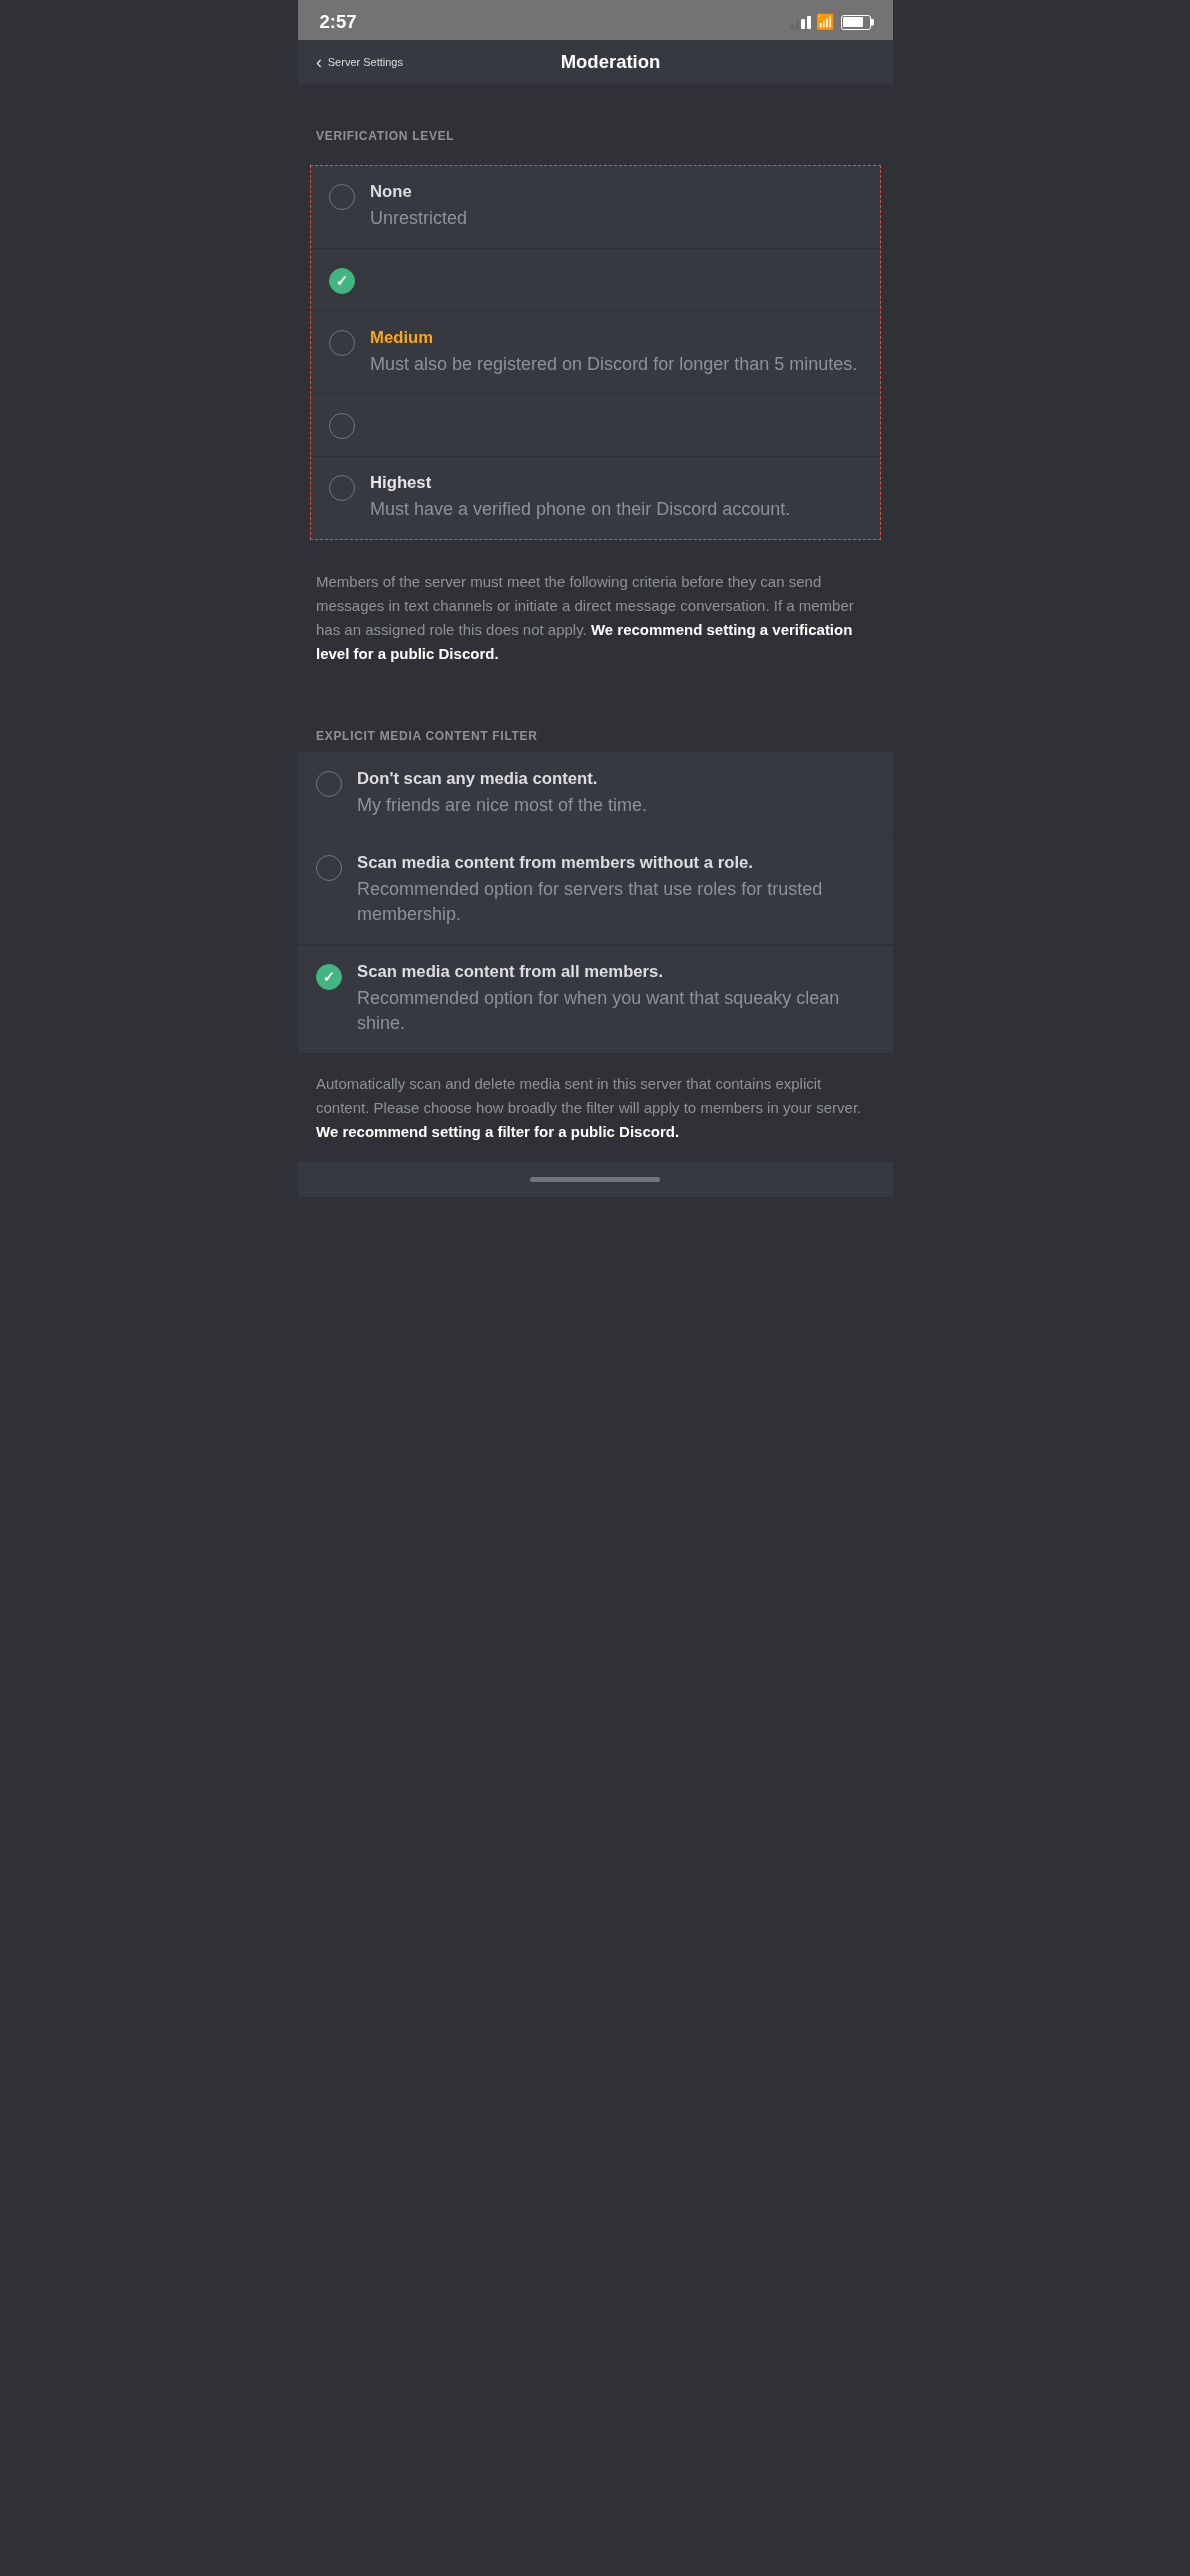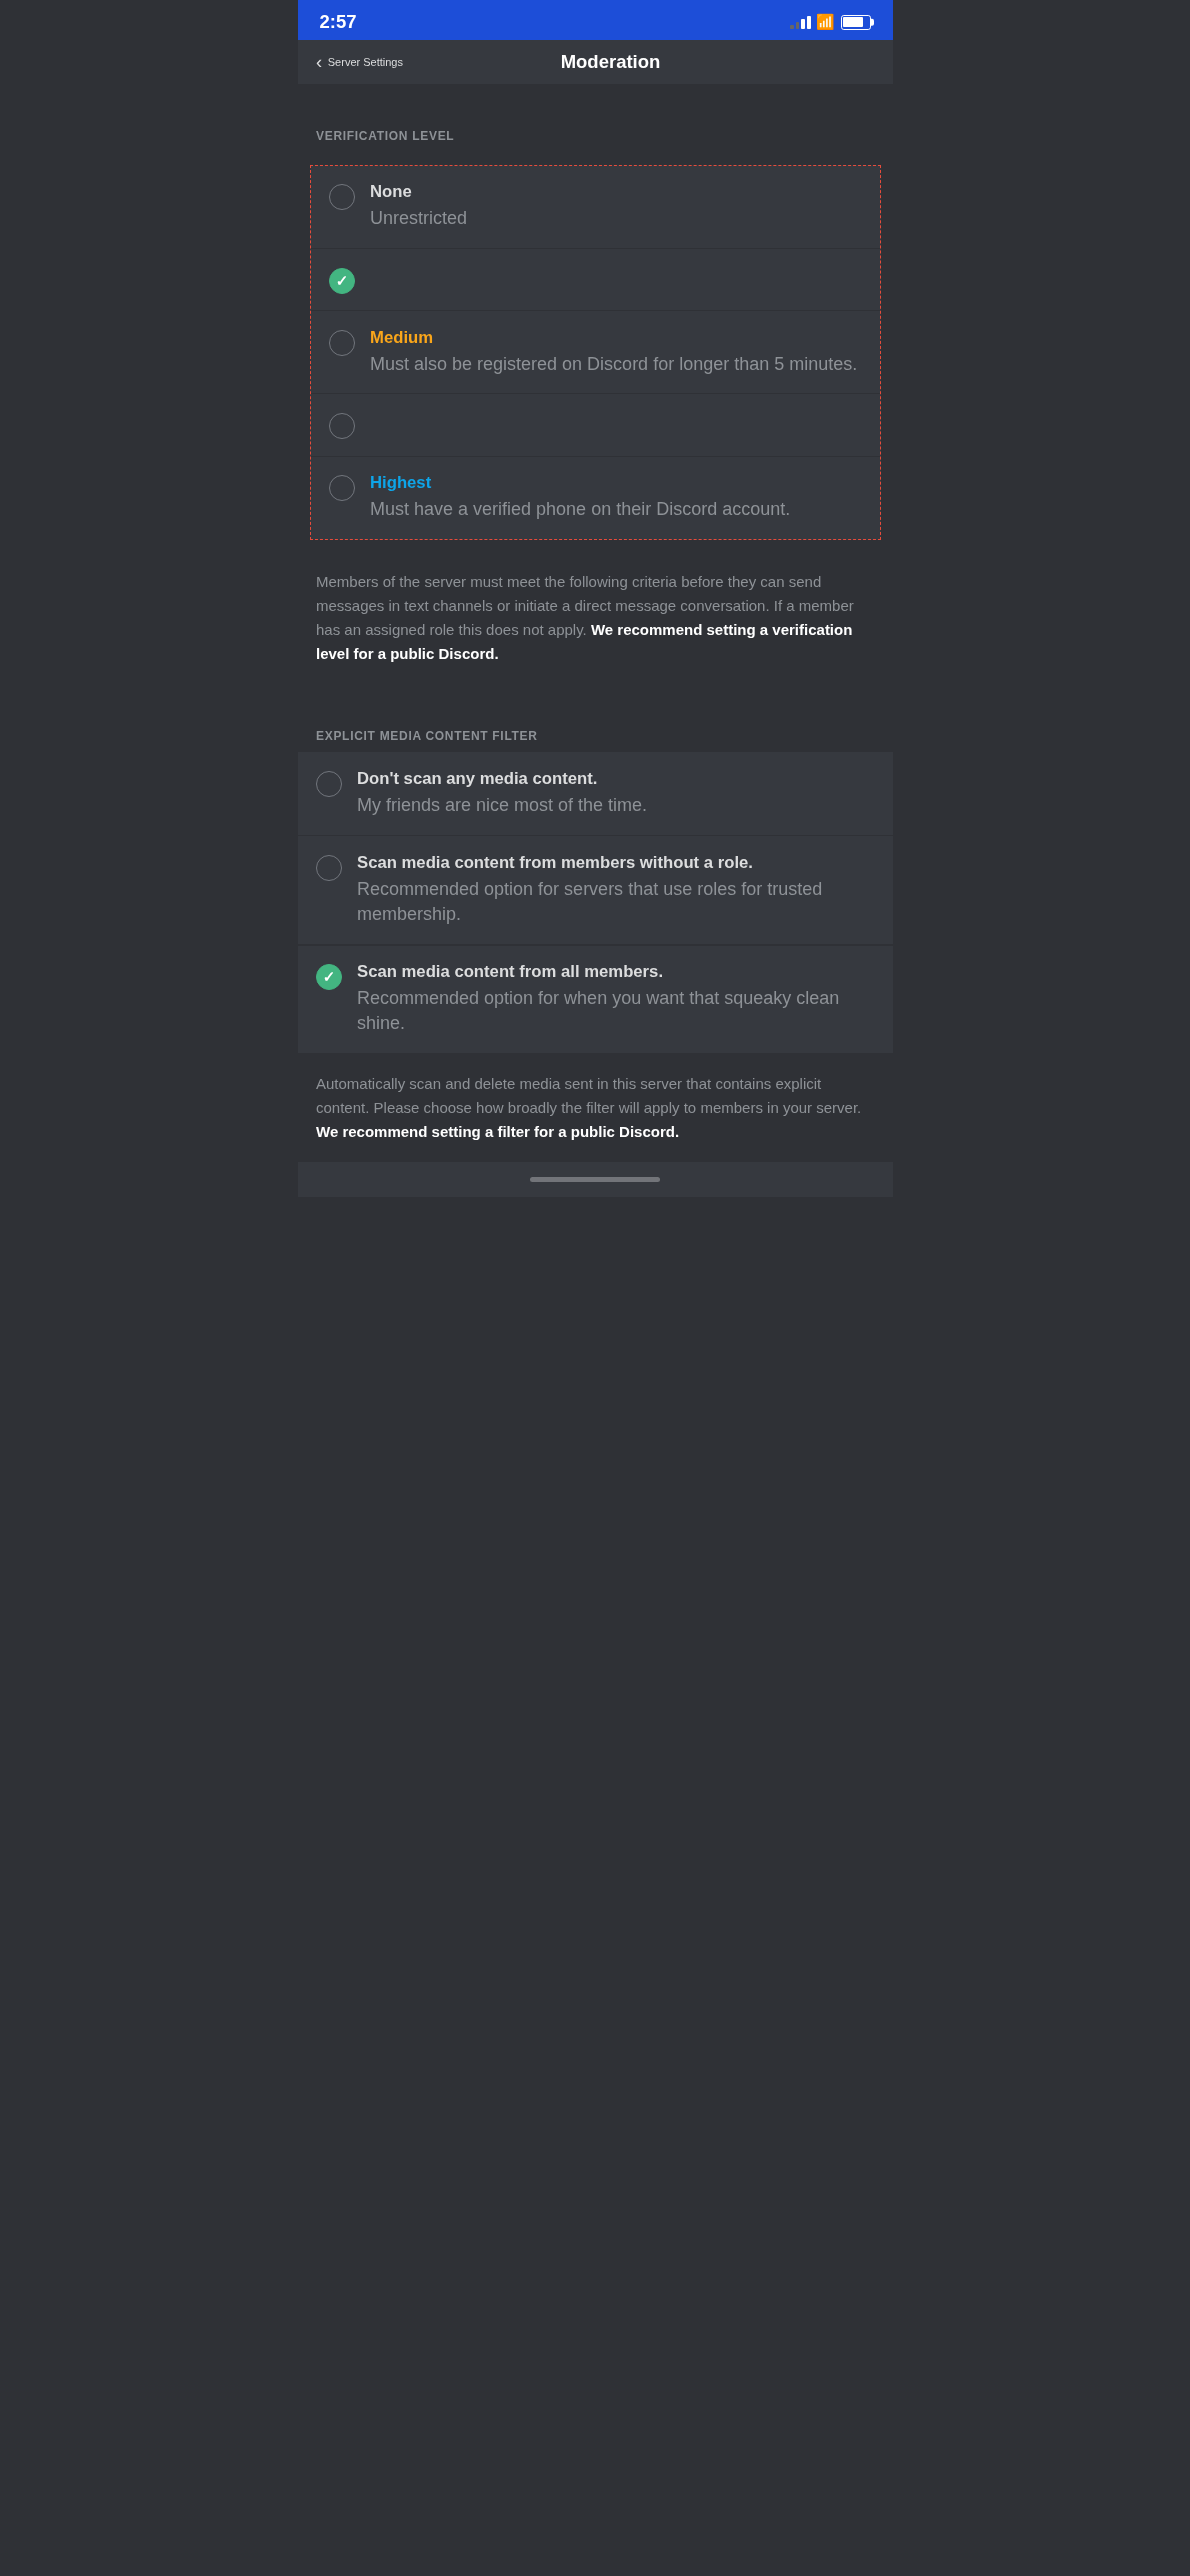--- a/index.html
+++ b/index.html
@@ -15,21 +15,21 @@
       position: relative;
       overflow-x: hidden;
     }
 
     
     .status-bar {
       display: flex;
       justify-content: space-between;
       align-items: center;
       padding: 11px 22px 7.4px;
-      background: #1d4ed8;
+      background: #737373;
       gap: 20px;
     }
 
     .status-time {
       font-size: 18.5px;
       font-weight: 700;
       color: #ffffff;
     }
 
     .status-icons {
@@ -186,21 +186,21 @@
     .option-title {
       font-size: 16.7px;
       font-weight: 600;
       margin-bottom: 3.7px;
     }
 
     .option-title.none { color: #dcddde; }
     .option-title.low { color: #43b581; }
     .option-title.medium { color: #faa61a; }
     .option-title.high { color: #f04747; }
-    .option-title.highest { color: #0ea5e9; }
+    .option-title.highest { color: #e5e5e5; }
 
     .option-desc {
       font-size: 18px;
       color: #8e9297;
       line-height: 1.4;
     }
 
     
     .description-text {
       padding: 18.5px 18.5px;

